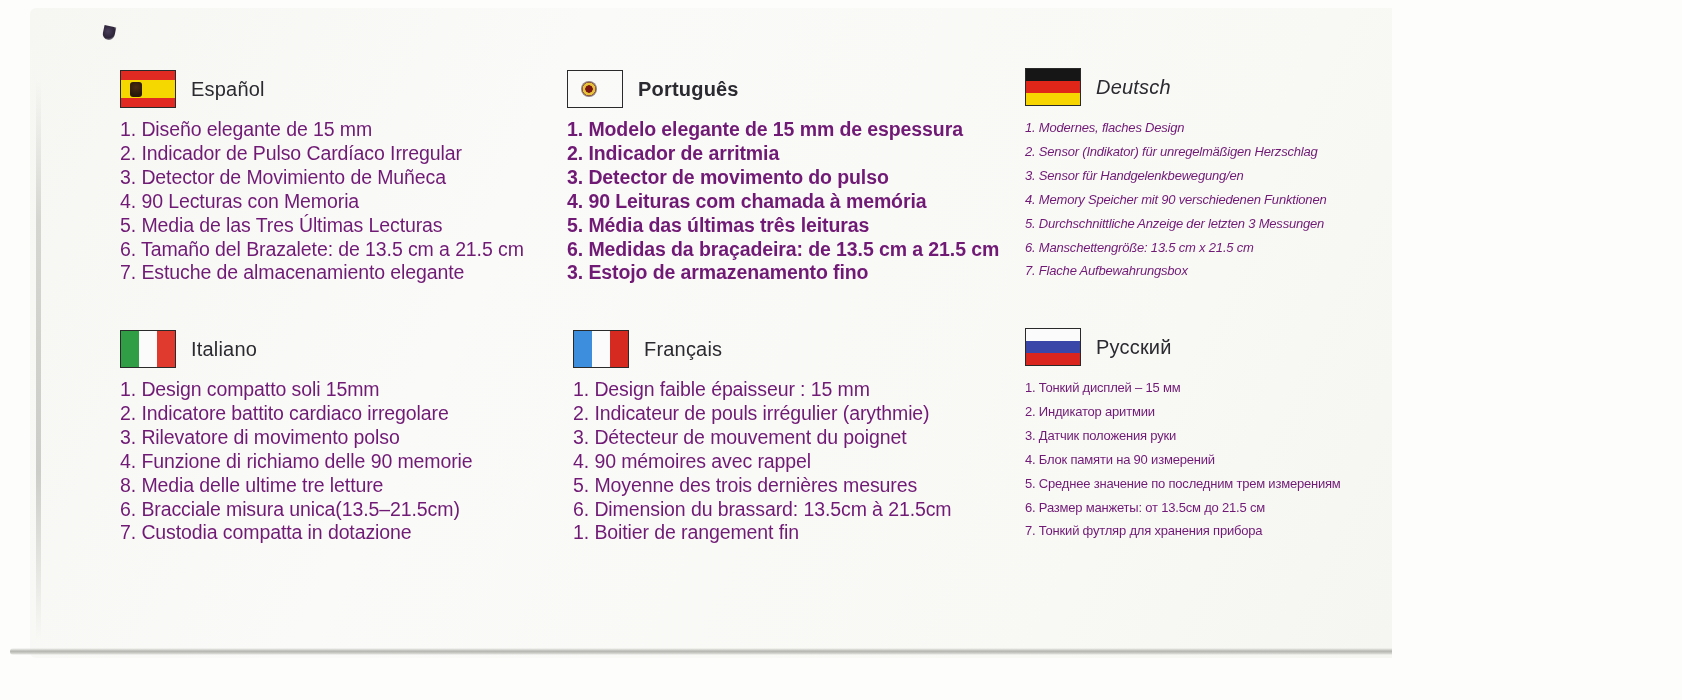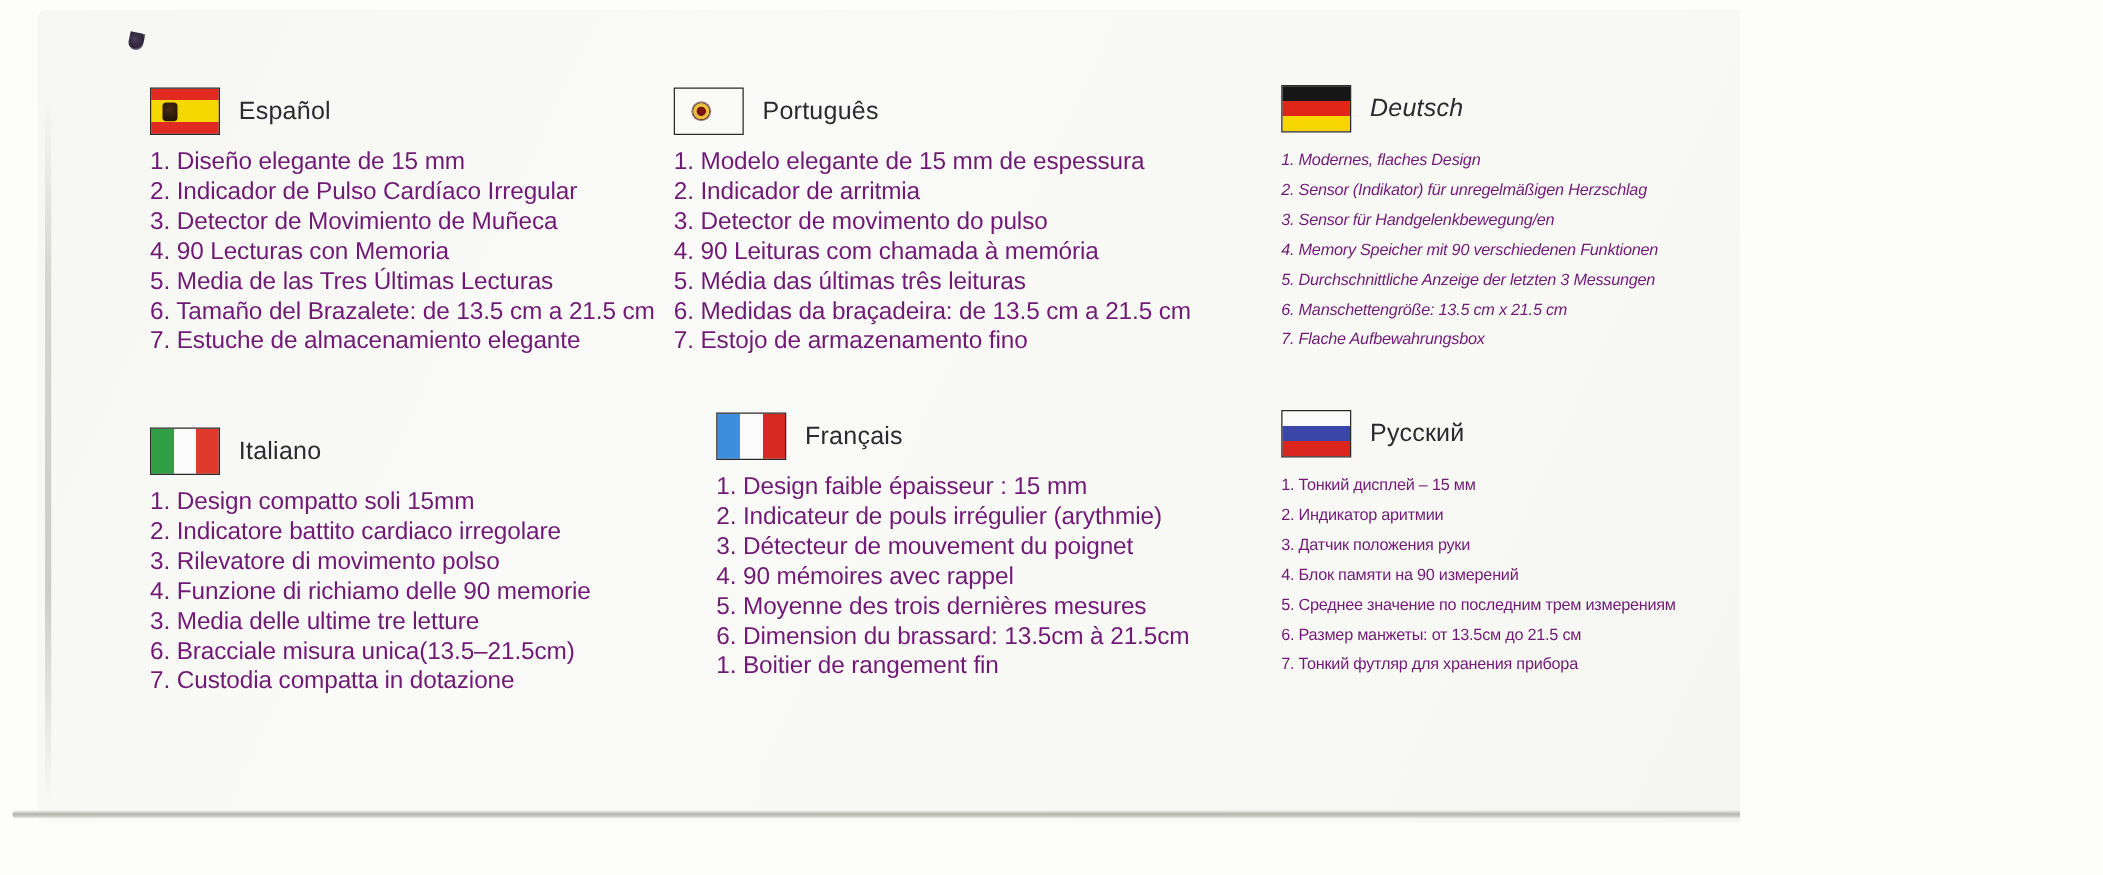--- a/index.html
+++ b/index.html
@@ -44,23 +44,23 @@
   .cardboard-edge {
     position: absolute;
     left: 1596px; top: 24px;
     width: 44px; height: 676px;
     background: linear-gradient(90deg, #c4bda6 0%, #8b english 0%, #8a8266 22%, #4a4634 40%, #2e2c20 50%, #6a6450 64%, #948c6e 82%, #c0b9a2 100%);
     clip-path: polygon(42% 0%, 58% 0%, 88% 7%, 100% 22%, 100% 100%, 8% 100%, 0% 30%, 18% 8%);
   }
   
   .lang { position: absolute; width: 470px; }
   #sec-0 { left: 120px; top: 70px; }
-  #sec-1 { left: 539px; top: 70px; }
+  #sec-1 { left: 567px; top: 70px; font-weight: bold; }
   #sec-2 { left: 1025px; top: 68px; font-style: italic; }
-  #sec-3 { left: 120px; top: 330px; margin-top: 12px; }
+  #sec-3 { left: 120px; top: 330px; }
   #sec-4 { left: 573px; top: 330px; }
   #sec-5 { left: 1025px; top: 328px; }
 
   .lang-header { display: flex; align-items: center; gap: 15px; height: 38px; }
   .lang-name { font-size: 20px; color: #2a2a30; letter-spacing: 0.2px; }
 
   .features {
     margin: 10px 0 0 0; padding: 0; list-style: none;
     font-size: 19.5px; line-height: 23.9px;
     color: #701a75; letter-spacing: -0.1px;
@@ -125,21 +125,21 @@
       <span class="flag flag-pt"></span>
       <span class="lang-name">Português</span>
     </div>
     <ul class="features">
         <li>1. Modelo elegante de 15 mm de espessura</li>
         <li>2. Indicador de arritmia</li>
         <li>3. Detector de movimento do pulso</li>
         <li>4. 90 Leituras com chamada à memória</li>
         <li>5. Média das últimas três leituras</li>
         <li>6. Medidas da braçadeira: de 13.5 cm a 21.5 cm</li>
-        <li>7. Estojo de armazenamento fino</li>
+        <li>3. Estojo de armazenamento fino</li>
       </ul>
   </section>
 
   <section class="lang" id="sec-2">
     <div class="lang-header">
       <span class="flag flag-de"></span>
       <span class="lang-name">Deutsch</span>
     </div>
     <ul class="features">
         <li>1. Modernes, flaches Design</li>
@@ -155,21 +155,21 @@
   <section class="lang" id="sec-3">
     <div class="lang-header">
       <span class="flag flag-it"></span>
       <span class="lang-name">Italiano</span>
     </div>
     <ul class="features">
         <li>1. Design compatto soli 15mm</li>
         <li>2. Indicatore battito cardiaco irregolare</li>
         <li>3. Rilevatore di movimento polso</li>
         <li>4. Funzione di richiamo delle 90 memorie</li>
-        <li>3. Media delle ultime tre letture</li>
+        <li>8. Media delle ultime tre letture</li>
         <li>6. Bracciale misura unica(13.5–21.5cm)</li>
         <li>7. Custodia compatta in dotazione</li>
       </ul>
   </section>
 
   <section class="lang" id="sec-4">
     <div class="lang-header">
       <span class="flag flag-fr"></span>
       <span class="lang-name">Français</span>
     </div>

